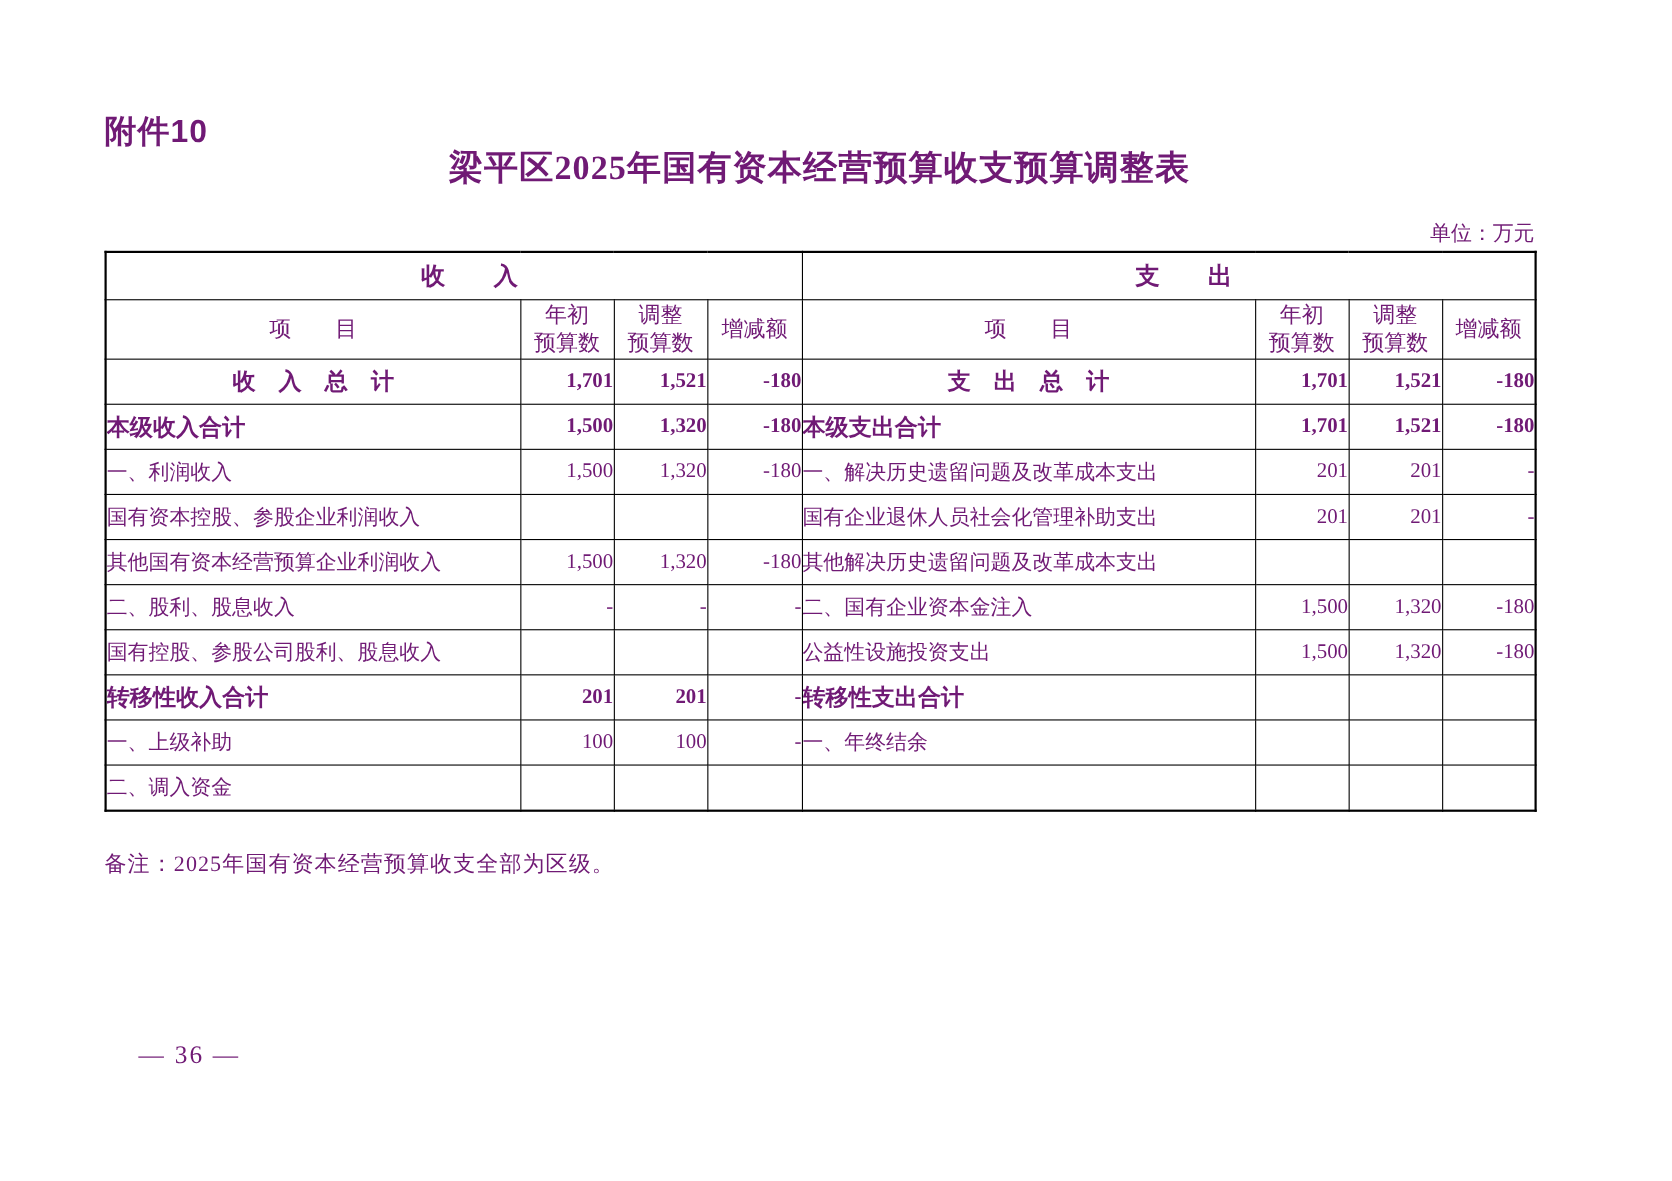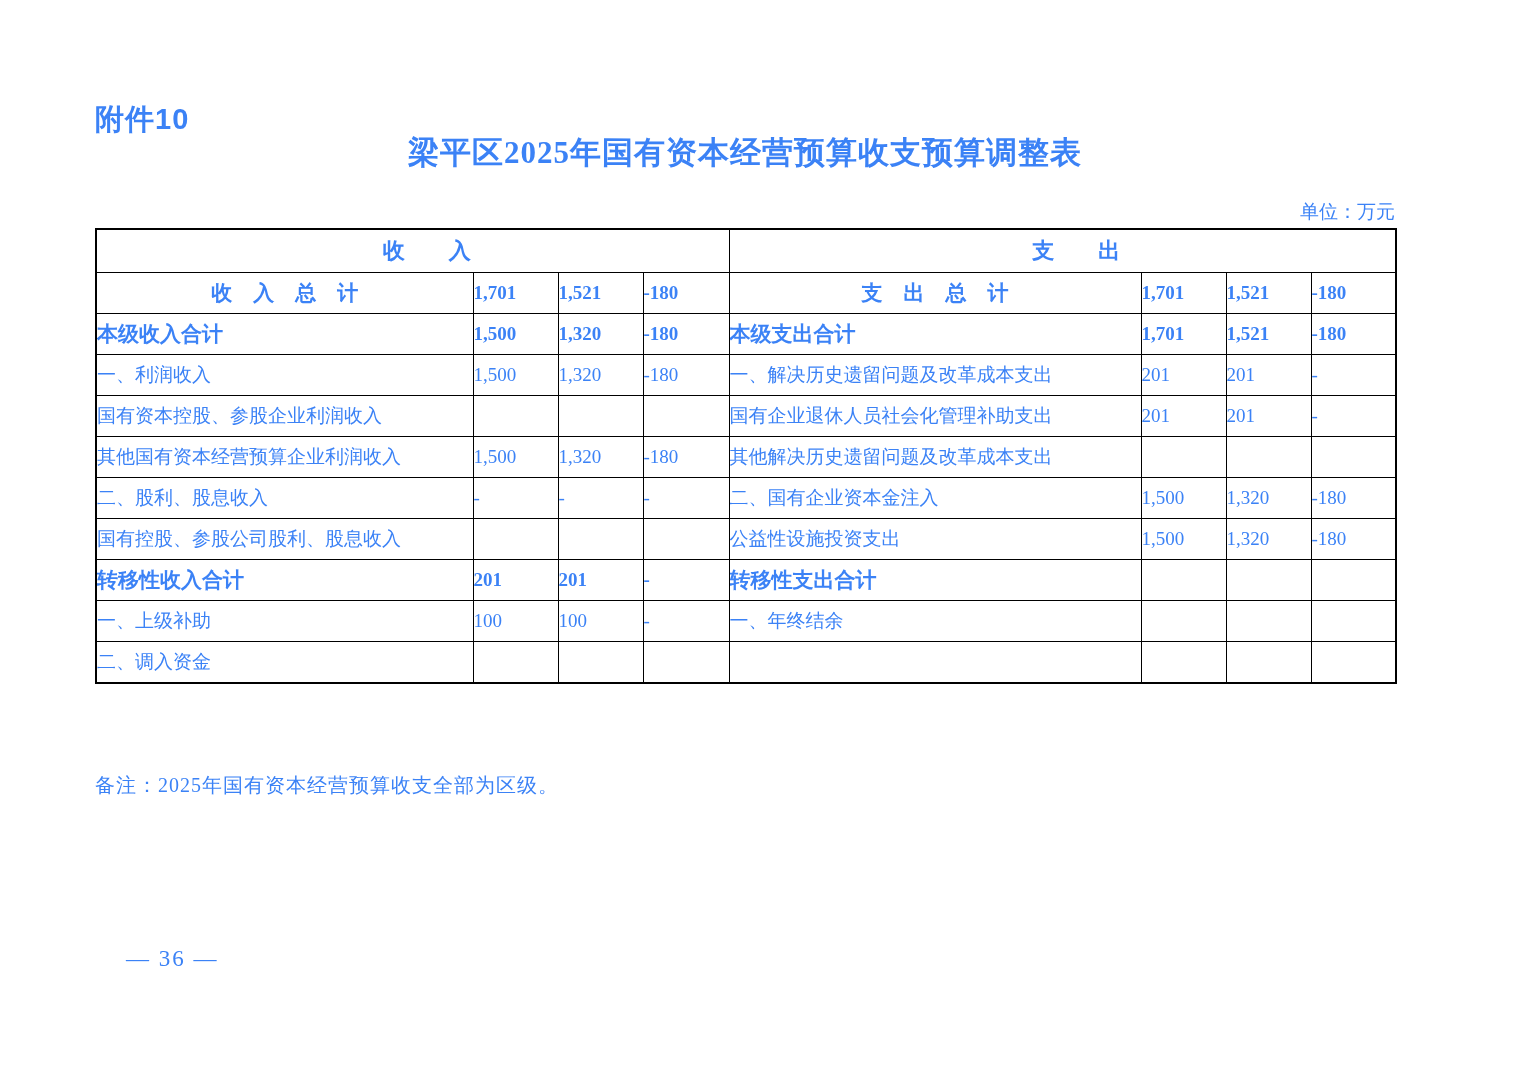--- a/index.html
+++ b/index.html
@@ -1,18 +1,18 @@
 <!DOCTYPE html>
 <html><head>
 <meta charset="utf-8">
 <style>
   html, body { margin:0; padding:0; background:#ffffff; }
   .page {
     position:relative; width:1520px; height:1074px; background:#ffffff;
-    color:#3b82f6; font-family:"Liberation Serif", serif; overflow:hidden;
+    color:#701a75; font-family:"Liberation Serif", serif; overflow:hidden;
   }
   .attachment {
     position:absolute; left:95px; top:100px;
     font-family:"Liberation Sans", sans-serif; font-weight:600;
     font-size:29px; letter-spacing:1px;
   }
   .title {
     position:absolute; left:95px; top:132px; width:1300px; margin:0;
     text-align:center; font-size:31px; font-weight:bold; letter-spacing:1px;
     font-family:"Liberation Serif", serif;
@@ -42,21 +42,21 @@
   td.cell-label {
     text-align:left; padding-left:9px; font-size:19px;
     font-family:"Liberation Serif", serif;
   }
   td.cell-label.sub { }
   td.cell-label.bold, td.cell-label.total {
     font-family:"Liberation Sans", sans-serif; font-weight:bold; font-size:21px;
   }
   td.cell-label.total { text-align:center; padding-left:0; }
   td.cell-value {
-    padding-right:14px; font-size:19px;
+    text-align:right; padding-right:14px; font-size:19px;
     font-family:"Liberation Serif", serif;
   }
   td.cell-value.bold, td.cell-value.total { font-weight:bold; }
   .note {
     position:absolute; left:95px; top:772px; font-size:20px;
     letter-spacing:1px;
   }
   .pagenum {
     position:absolute; left:126px; top:946px; font-size:23px;
     letter-spacing:2px;
@@ -81,20 +81,30 @@
         <col style="width:86px">
       <col style="width:412px">
         <col style="width:85px">
         <col style="width:85px">
         <col style="width:85px">
     </colgroup>
     <thead>
       <tr class="section-row">
         <th colspan="4">收　　入</th>
         <th colspan="4">支　　出</th>
+      </tr>
+      <tr class="cols-row">
+        <th>项　　目</th>
+        <th><span>年初</span><br><span>预算数</span></th>
+        <th><span>调整</span><br><span>预算数</span></th>
+        <th>增减额</th>
+        <th>项　　目</th>
+        <th><span>年初</span><br><span>预算数</span></th>
+        <th><span>调整</span><br><span>预算数</span></th>
+        <th>增减额</th>
       </tr>
     </thead>
     <tbody id="budget-table-body">
         <tr>
           <td class="cell-label total">收　入　总　计</td>
           <td class="cell-value total">1,701</td>
           <td class="cell-value total">1,521</td>
           <td class="cell-value total">-180</td>
           <td class="cell-label total">支　出　总　计</td>
           <td class="cell-value total">1,701</td>

